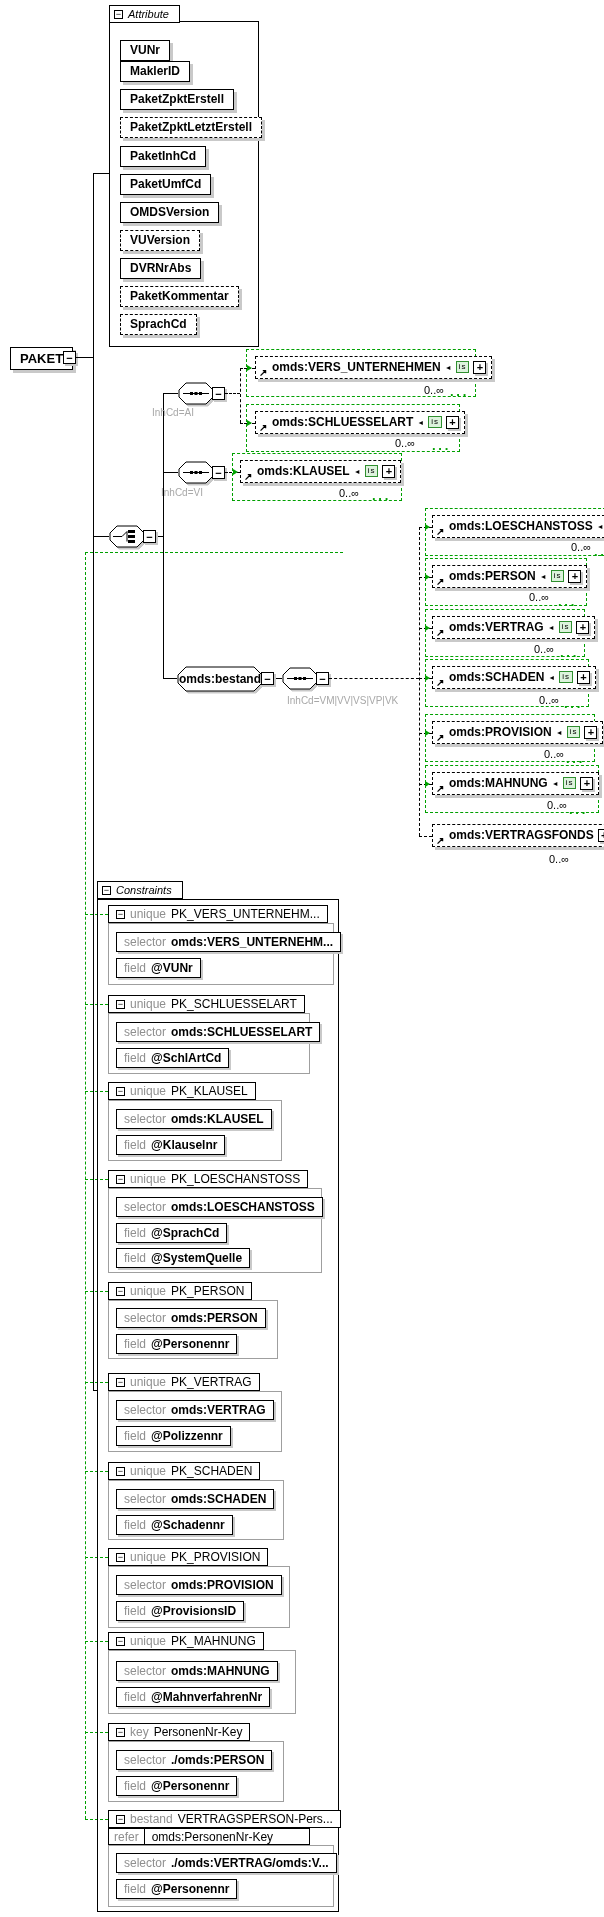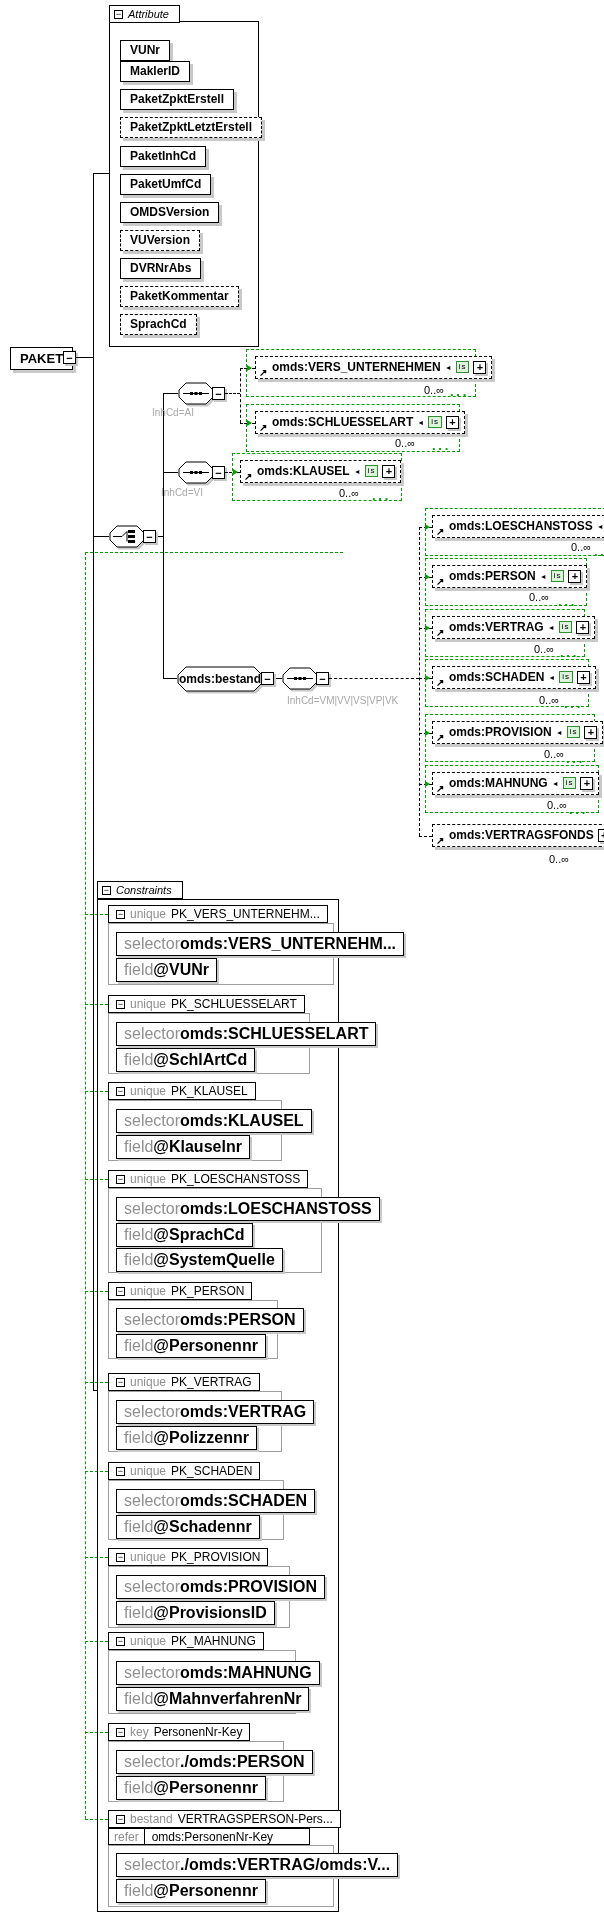--- a/index.html
+++ b/index.html
@@ -46,21 +46,21 @@
   .toggle{display:inline-flex;width:9px;height:9px;box-sizing:border-box;border:1px solid #000;
           align-items:center;justify-content:center;font-size:9px;line-height:1;flex:none;
           font-style:normal;background:#fff;}
   
   .c-box{position:absolute;border:1px solid #9f9f9f;background:#fff;}
   .c-tab{position:absolute;border:1px solid #000;background:#fff;display:flex;align-items:center;
          gap:5px;padding:0 7px;font-size:12px;white-space:nowrap;height:18px;box-sizing:border-box;}
   .kw{color:#8f8f8f;}
   .cname{font-weight:normal;}
   .sbox{position:absolute;border:1px solid #000;background:#fff;box-shadow:2px 2px 0 #c9c9c9;
-        padding:2px 7px;font-size:16px;white-space:nowrap;display:flex;align-items:center;}
+        padding:2px 7px;font-size:12px;white-space:nowrap;display:flex;gap:5px;align-items:center;}
   .sbox .val{font-weight:bold;}
   .refer-row{position:absolute;border:1px solid #000;background:#fff;display:flex;font-size:12px;
              height:17px;box-sizing:border-box;align-items:center;white-space:nowrap;}
   .refer-row .kw{padding:0 5px;border-right:1px solid #000;align-self:stretch;display:flex;align-items:center;}
   .refer-row .rval{padding:0 7px;}
 </style>
 </head>
 <body>
 
 <div id="canvas">

